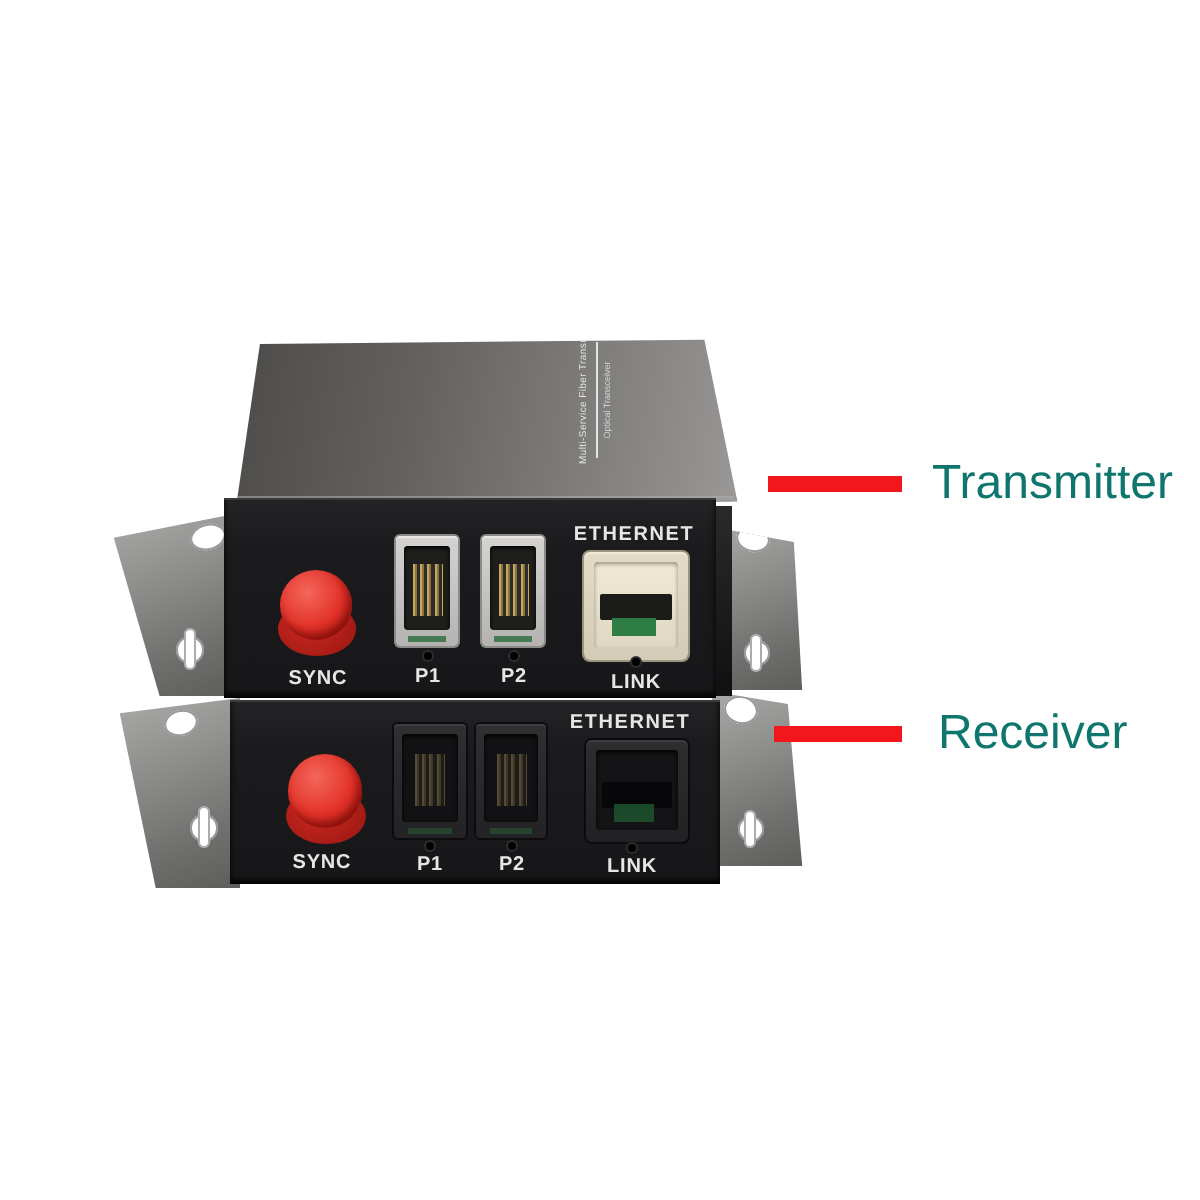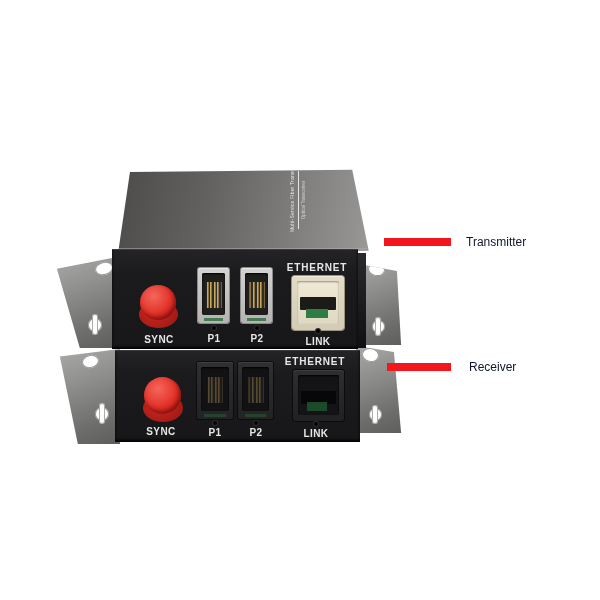--- a/index.html
+++ b/index.html
@@ -62,21 +62,21 @@
   .rj45 .cavity{position:absolute;left:5px;right:5px;top:5px;bottom:6px;border-radius:2px;}
   .rj45.light .cavity{background:linear-gradient(#efe9d5,#dfd9c3);box-shadow:inset 0 1px 2px rgba(90,85,60,.6);}
   .rj45.dark .cavity{background:#141416;box-shadow:inset 0 1px 2px #000;}
   .rj45 .slot{position:absolute;left:8px;right:8px;top:21px;height:13px;background:#1b1b19;border-radius:1px;}
   .rj45.dark .slot{background:#070709;}
   .rj45 .pcb{position:absolute;left:14px;width:22px;top:33px;height:9px;background:#2e7d44;}
   .rj45.dark .pcb{background:#1d5530;opacity:.85;width:20px;top:32px;}
 
   
   .pointer-bar{position:absolute;z-index:5;background:#f2161d;}
-  .callout{position:absolute;z-index:5;color:#0f172a;font-size:12px;line-height:22px;}
+  .callout{position:absolute;z-index:5;color:#0f766e;font-size:24px;line-height:22px;}
 </style>
 </head>
 <body>
 
 <div>
 
   <div class="bracket" style="left:55px;top:257px;width:62px;height:91px;clip-path:polygon(100% 0,3% 13%,40% 100%,100% 100%);">
     <div class="hole" style="left:40px;top:5px;width:18px;height:13px;transform:rotate(-14deg);"></div>
     <div class="hole" style="left:33px;top:61px;width:14px;height:14px;"></div>
     <div class="pill" style="left:37px;top:57px;width:6px;height:21px;"></div>

